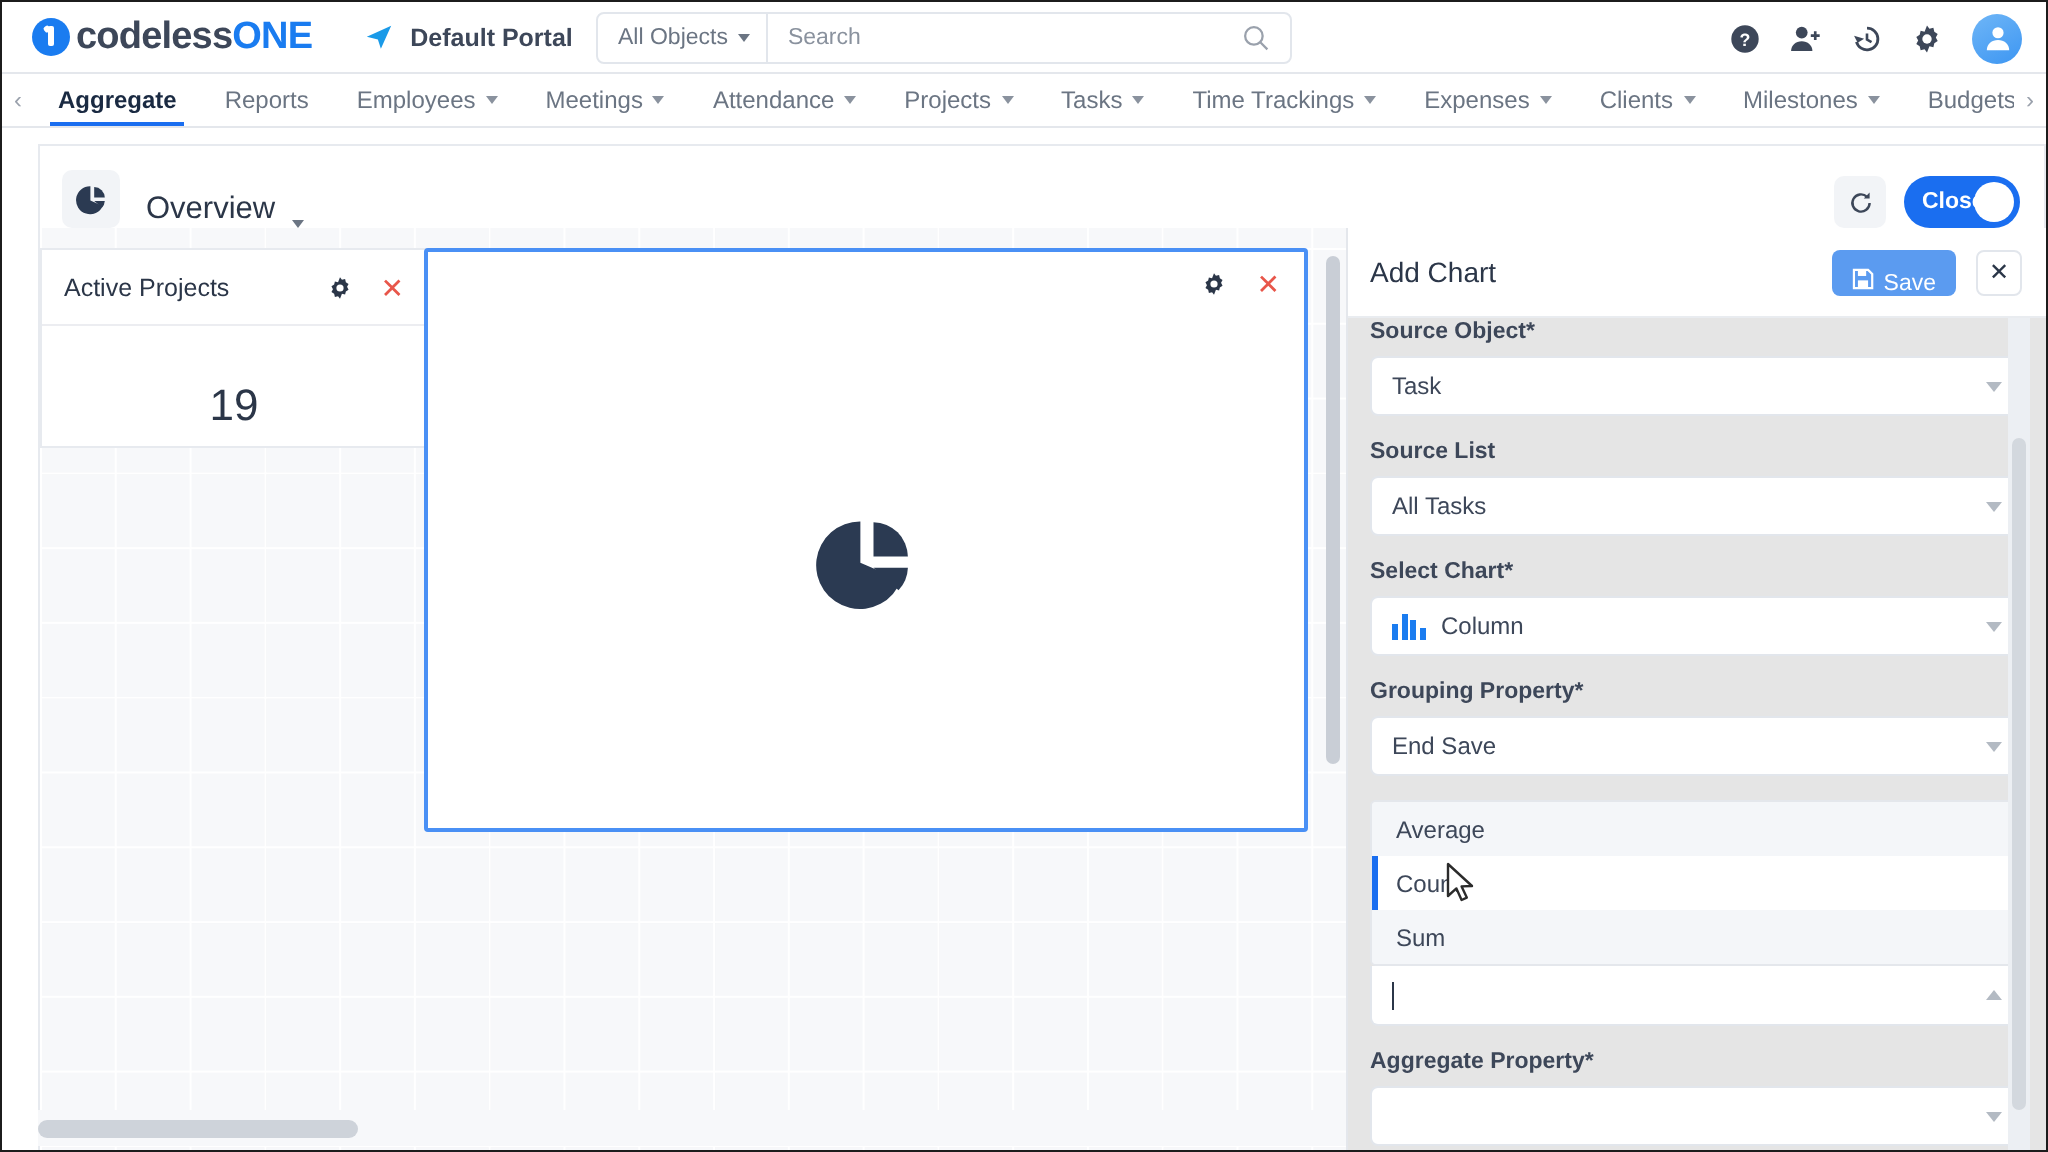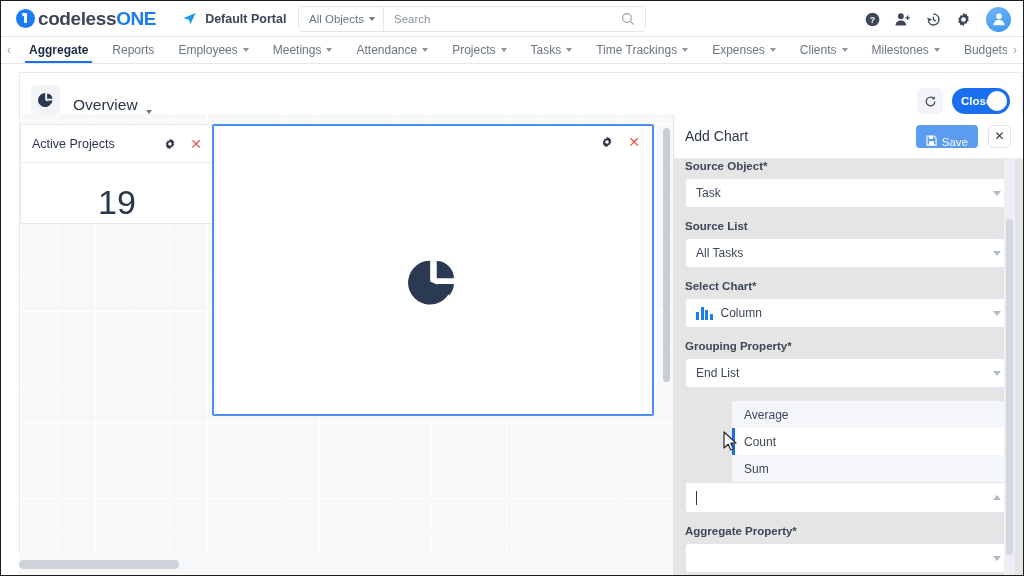--- a/index.html
+++ b/index.html
@@ -167,21 +167,21 @@
   }
   .w-head {
     height: 38px; display: flex; align-items: center;
     border-bottom: 1px solid #ecedf1; padding: 0 11px;
   }
   .w-title { font-size: 12.5px; color: #2b3648; }
   .w-head-icons { margin-left: auto; display: flex; align-items: center; gap: 14px; }
   .gear-ic { color: #2b3648; display: flex; }
   .x-ic { color: #e8564a; font-size: 14px; line-height: 1; font-weight: 400; }
   .w-body { height: 61px; display: flex; align-items: center; justify-content: center; }
-  .big-num { font-size: 34px; color: #2b3648; font-weight: 400; margin-top: 18px; }
+  .big-num { font-size: 22px; color: #2b3648; font-weight: 400; margin-top: 18px; }
 
   .w-chart {
     left: 192px; top: 10px; width: 442px; height: 292px;
     border: 2px solid #4a90f5; border-radius: 2px;
   }
   .w-chart .wc-head {
     height: 32px; display: flex; align-items: center; justify-content: flex-end;
     padding: 0 12px; gap: 15px;
   }
   .w-chart .wc-body {
@@ -248,21 +248,21 @@
   .caret-up {
     width: 0; height: 0;
     border-left: 4px solid transparent; border-right: 4px solid transparent;
     border-bottom: 5px solid #b3bac3;
   }
   .chart-ico { margin-right: 8px; display: flex; align-items: flex-end; gap: 1.5px; height: 13px; }
   .chart-ico i { display: block; width: 3px; background: #1a7cf0; }
 
   .dropdown {
     margin-top: 12px; border: 1px solid #e4e7ec; border-radius: 3px;
-    overflow: hidden; background: #f4f6f9; margin-left: 46px;
+    overflow: hidden; background: #f4f6f9;
   }
   .dd-opt {
     height: 27px; display: flex; align-items: center;
     padding-left: 12px; font-size: 12px; color: #3d4759;
     background: #f4f6f9; position: relative;
   }
   .dd-opt.hl { background: #ffffff; }
   .dd-opt.hl::before {
     content: ""; position: absolute; left: 0; top: 0; bottom: 0;
     width: 3px; background: #1a6ef0;
@@ -540,21 +540,21 @@
               <i style="height:6px"></i>
           </span>
           <span>Column</span>
           <span class="sel-caret caret-sm"></span>
         </div>
       </div>
 
       <div class="fld">
         <div class="fld-label">Grouping Property*</div>
         <div class="fld-ctl">
-          <span>End List</span>
+          <span>End Save</span>
           <span class="sel-caret caret-sm"></span>
         </div>
       </div>
 
       <div class="dropdown">
         <div class="dd-opt">Average</div>
         <div class="dd-opt hl">Count</div>
         <div class="dd-opt">Sum</div>
       </div>
       <div class="dd-input">

